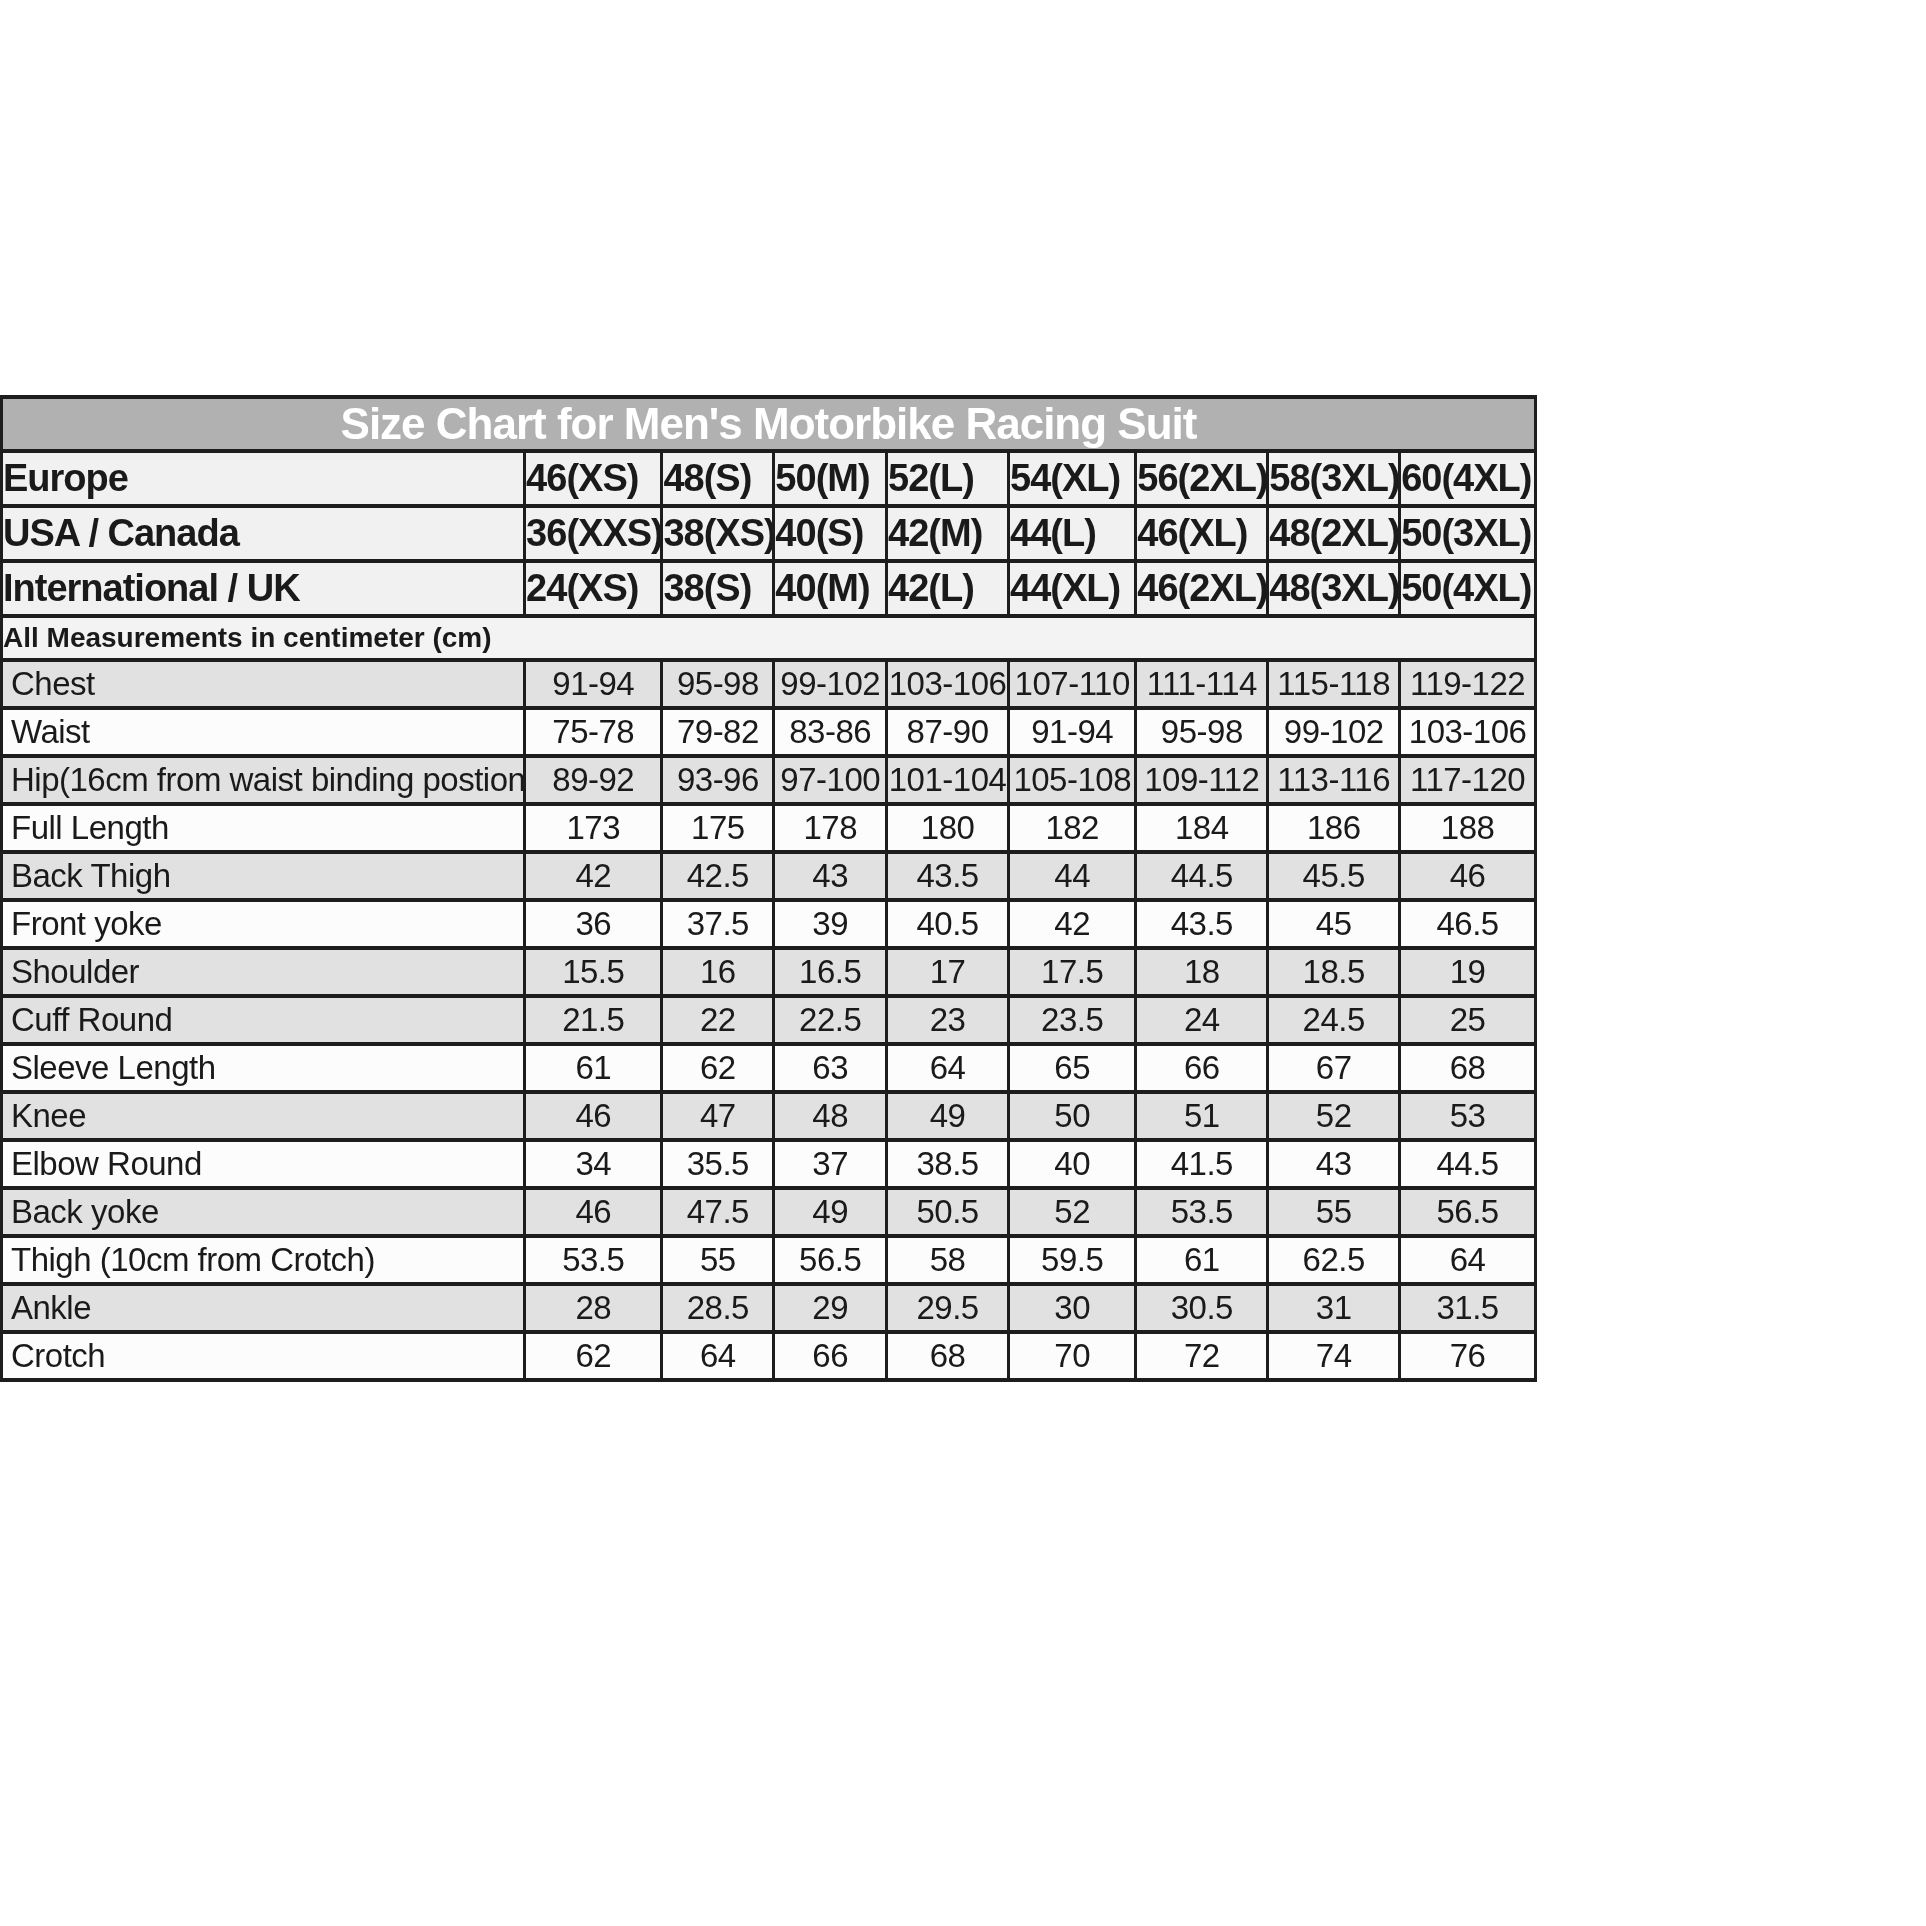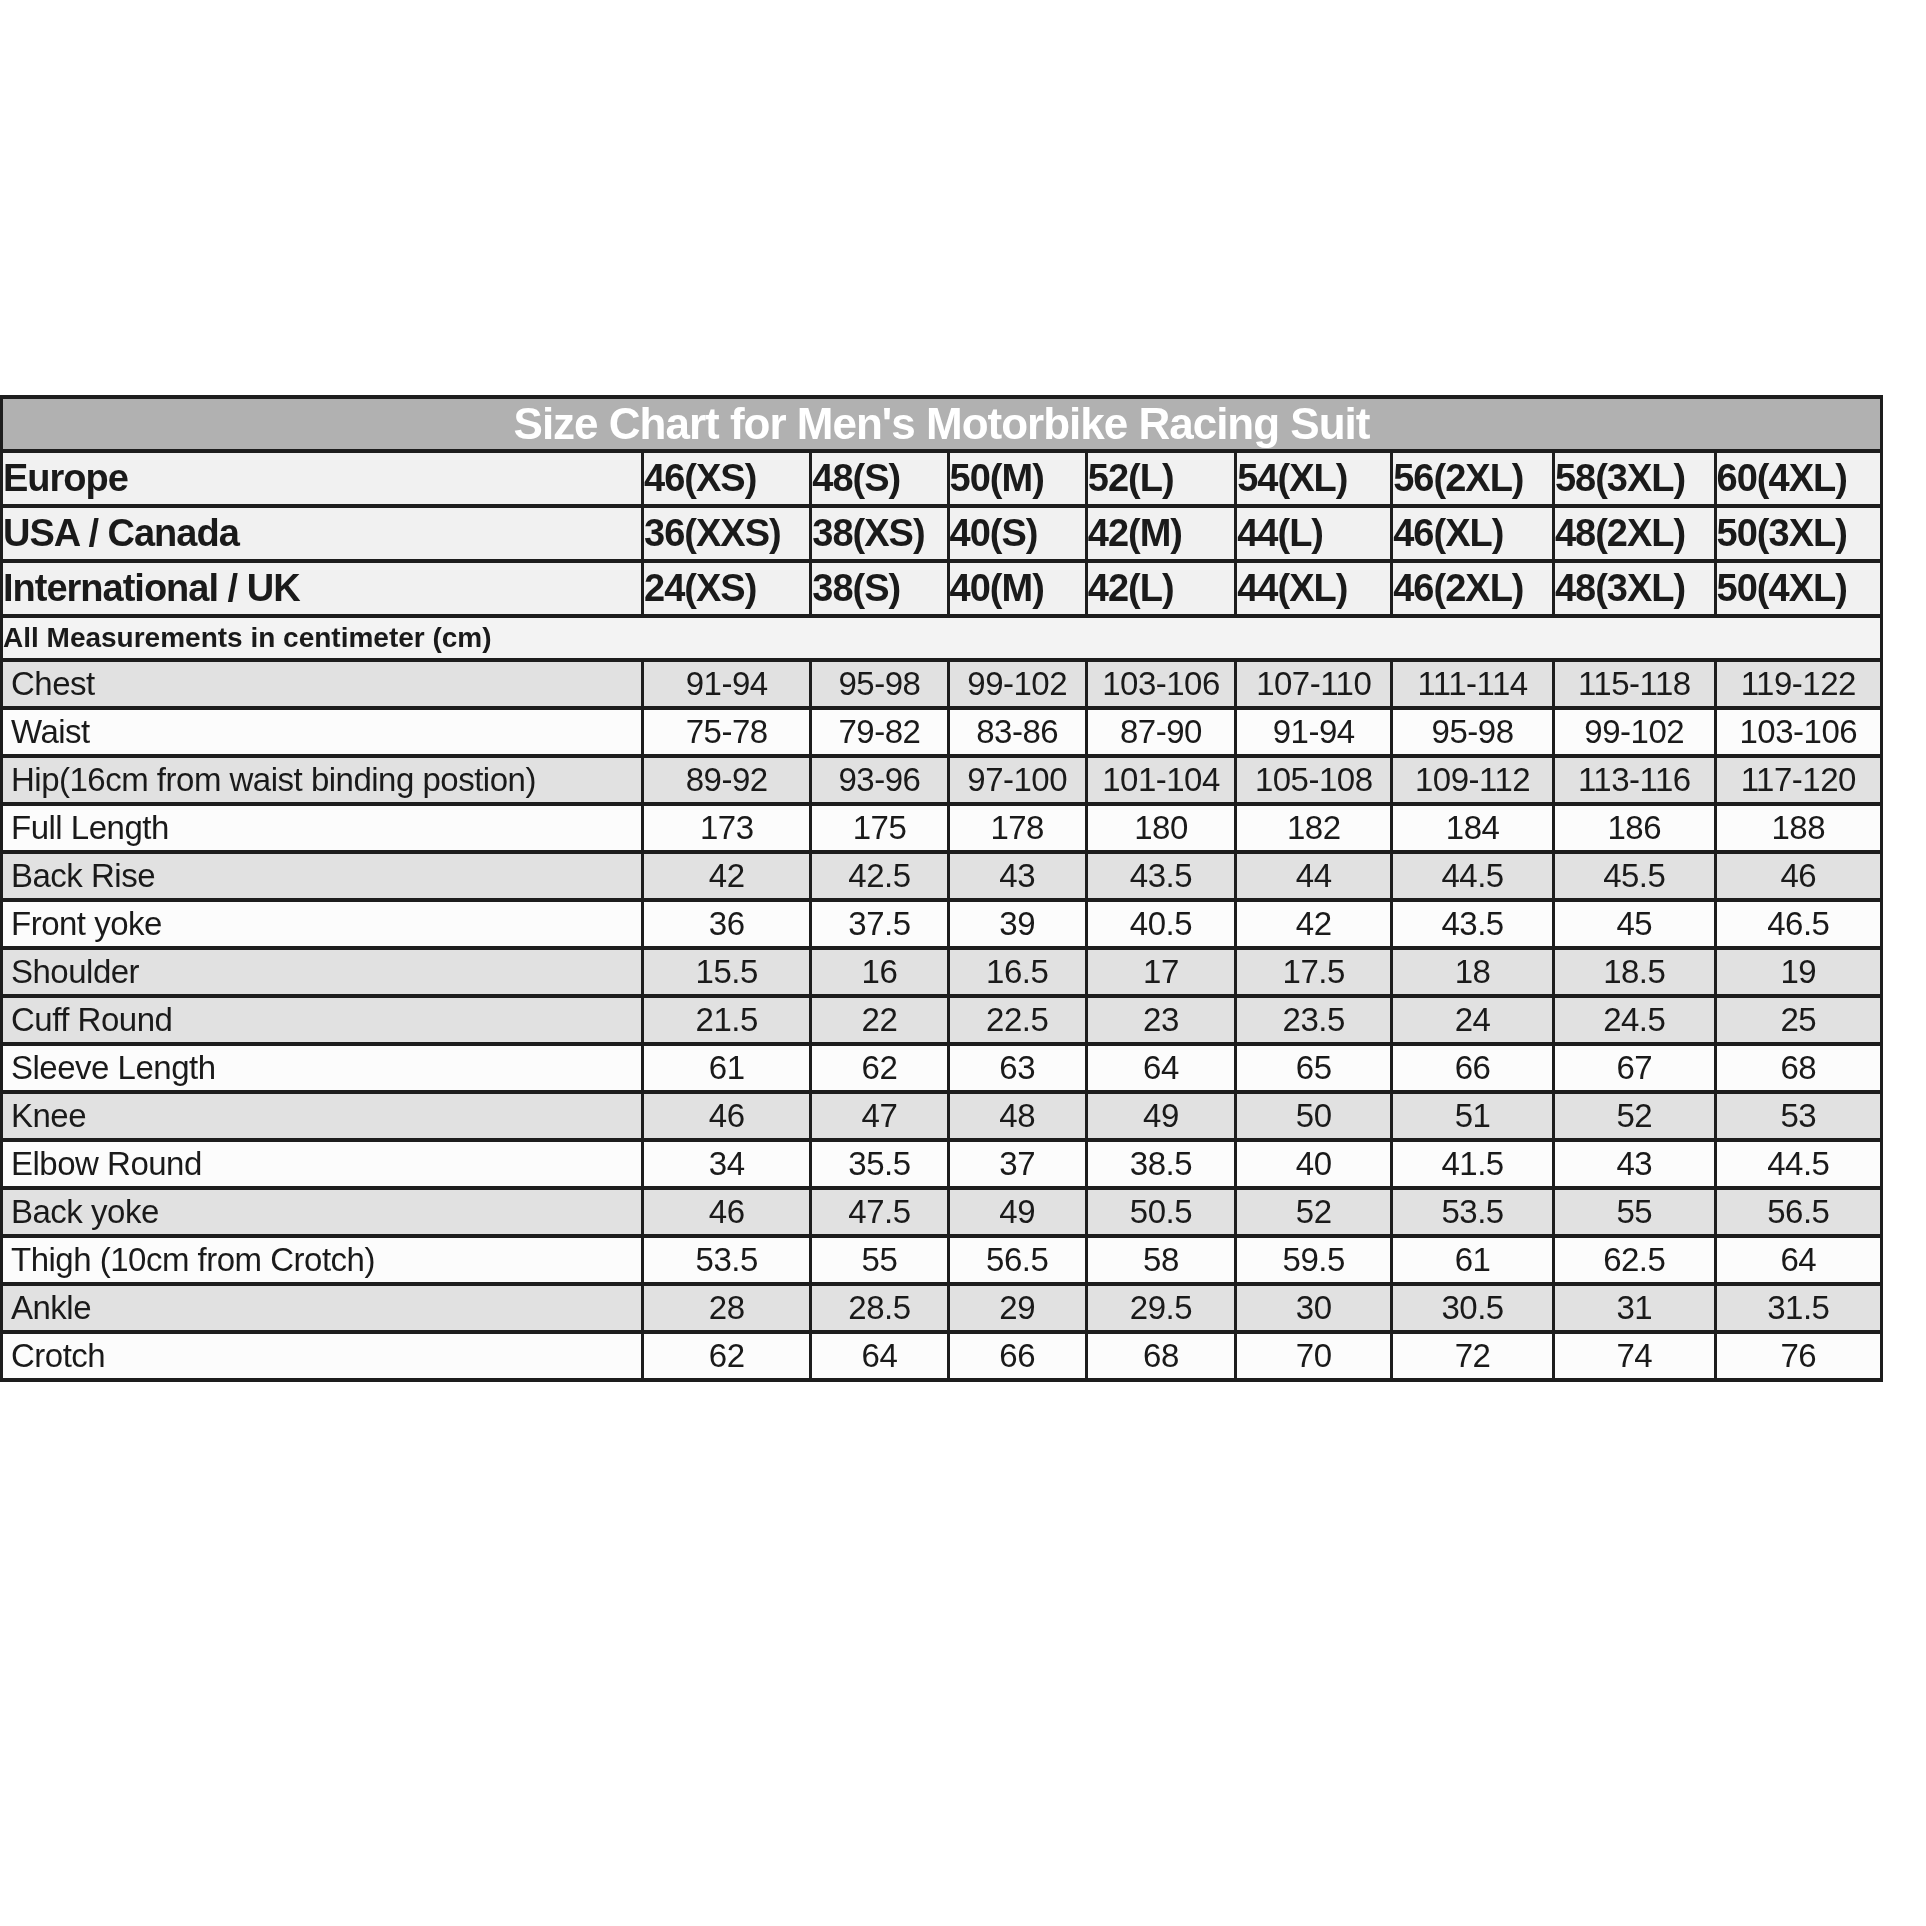--- a/index.html
+++ b/index.html
@@ -12,21 +12,21 @@
     position: relative;
     width: 1927px;
     height: 1927px;
     background: #ffffff;
     overflow: hidden;
   }
   table.size-chart {
     position: absolute;
     top: 395px;
     left: 0;
-    width: 1883px;
+    width: 1537px;
     border-collapse: collapse;
     table-layout: fixed;
     color: #1a1a1a;
     border-radius: 15px;
   }
   table.size-chart td {
     border: 3px solid #1d1d1d;
     border-top-width: 4px;
     border-bottom-width: 4px;
     overflow: hidden;
@@ -183,21 +183,21 @@
           <td class="value-cell">173</td>
           <td class="value-cell">175</td>
           <td class="value-cell">178</td>
           <td class="value-cell">180</td>
           <td class="value-cell">182</td>
           <td class="value-cell">184</td>
           <td class="value-cell">186</td>
           <td class="value-cell">188</td>
         </tr>
         <tr class="data-row row-gray">
-          <td class="label-cell">Back Rise</td>
+          <td class="label-cell">Back Thigh</td>
           <td class="value-cell">42</td>
           <td class="value-cell">42.5</td>
           <td class="value-cell">43</td>
           <td class="value-cell">43.5</td>
           <td class="value-cell">44</td>
           <td class="value-cell">44.5</td>
           <td class="value-cell">45.5</td>
           <td class="value-cell">46</td>
         </tr>
         <tr class="data-row row-white">

